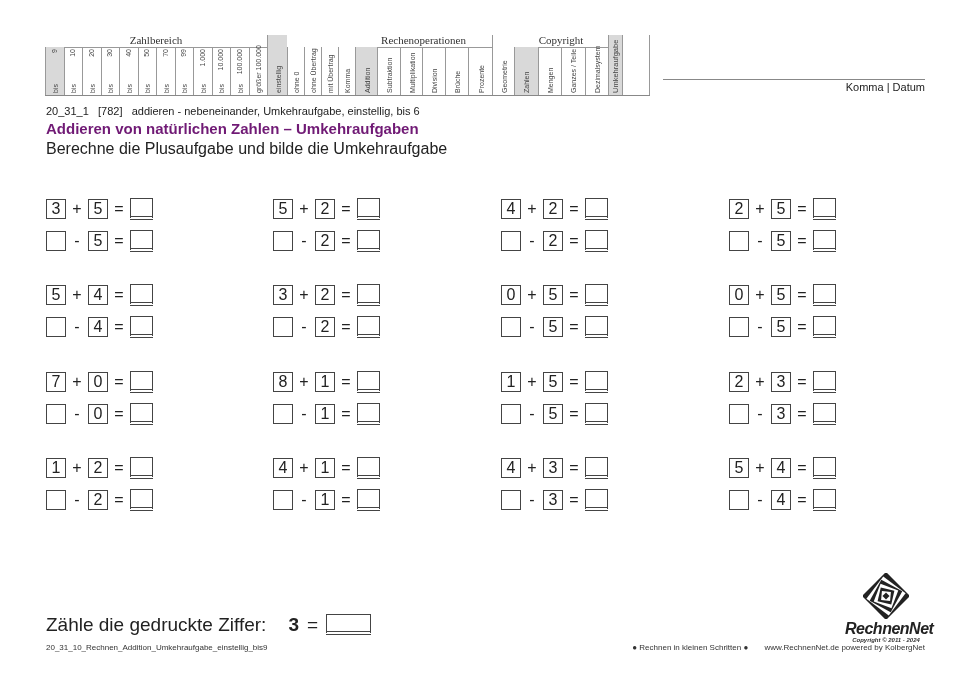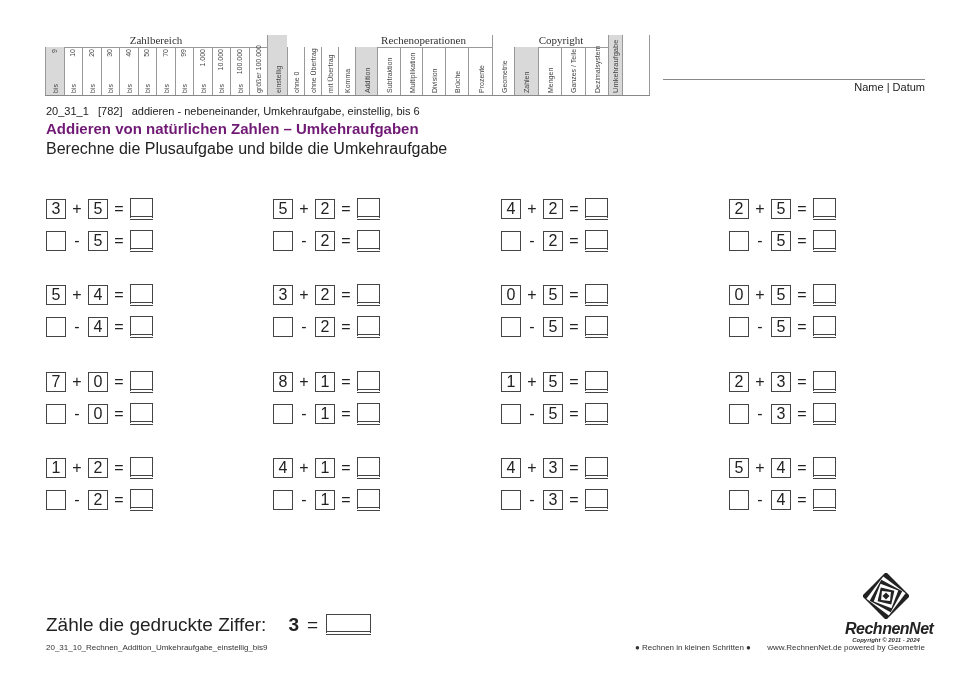--- a/index.html
+++ b/index.html
@@ -240,21 +240,21 @@
       <div class="vlab">
           <span style="font-size:7.5px;">Umkehraufgabe</span>
         </div>
     </div>
     <div class="col top" style="left:108px;width:28px;border-right:1px solid #999;"></div>
   </div>
   <div style="position:absolute;left:45px;top:95px;width:605px;border-top:1px solid #888;"></div>
 </div>
 
 <div class="name-line"></div>
-<div class="name-lbl">Name | Datum</div>
+<div class="name-lbl">Komma | Datum</div>
 
 <div class="meta">
   <span>20_31_1</span>&nbsp;&nbsp;
   <span>[782]</span>&nbsp;&nbsp;
   <span>addieren - nebeneinander, Umkehraufgabe, einstellig, bis 6</span>
 </div>
 <div class="title">Addieren von natürlichen Zahlen – Umkehraufgaben</div>
 <div class="subtitle">Berechne die Plusaufgabe und bilde die Umkehraufgabe</div>
 
 <div id="exercises">
@@ -519,21 +519,21 @@
 <div class="count">
   <span>Zähle die gedruckte Ziffer:</span>
   <span class="digit">3</span>
   <span class="eq">=</span>
   <div class="ans"></div>
 </div>
 
 <div class="fname">20_31_10_Rechnen_Addition_Umkehraufgabe_einstellig_bis9</div>
 <div class="footer-r">
   <span class="slogan">● Rechnen in kleinen Schritten ●</span>
-  <span>www.RechnenNet.de powered by Geometrie</span>
+  <span>www.RechnenNet.de powered by KolbergNet</span>
 </div>
 
 <div class="logo">
   <svg width="46" height="46" viewBox="0 0 46 46" style="display:block;margin:0 auto;">
     <g transform="rotate(45 23 23)">
       <rect x="6" y="6" width="34" height="34" fill="#222"></rect>
       <rect x="9" y="9" width="28" height="28" fill="#fff" transform="rotate(-8 23 23)"></rect>
       <rect x="11" y="11" width="24" height="24" fill="#222" transform="rotate(-16 23 23)"></rect>
       <rect x="13.5" y="13.5" width="19" height="19" fill="#fff" transform="rotate(-24 23 23)"></rect>
       <rect x="16" y="16" width="14" height="14" fill="#222" transform="rotate(-32 23 23)"></rect>

